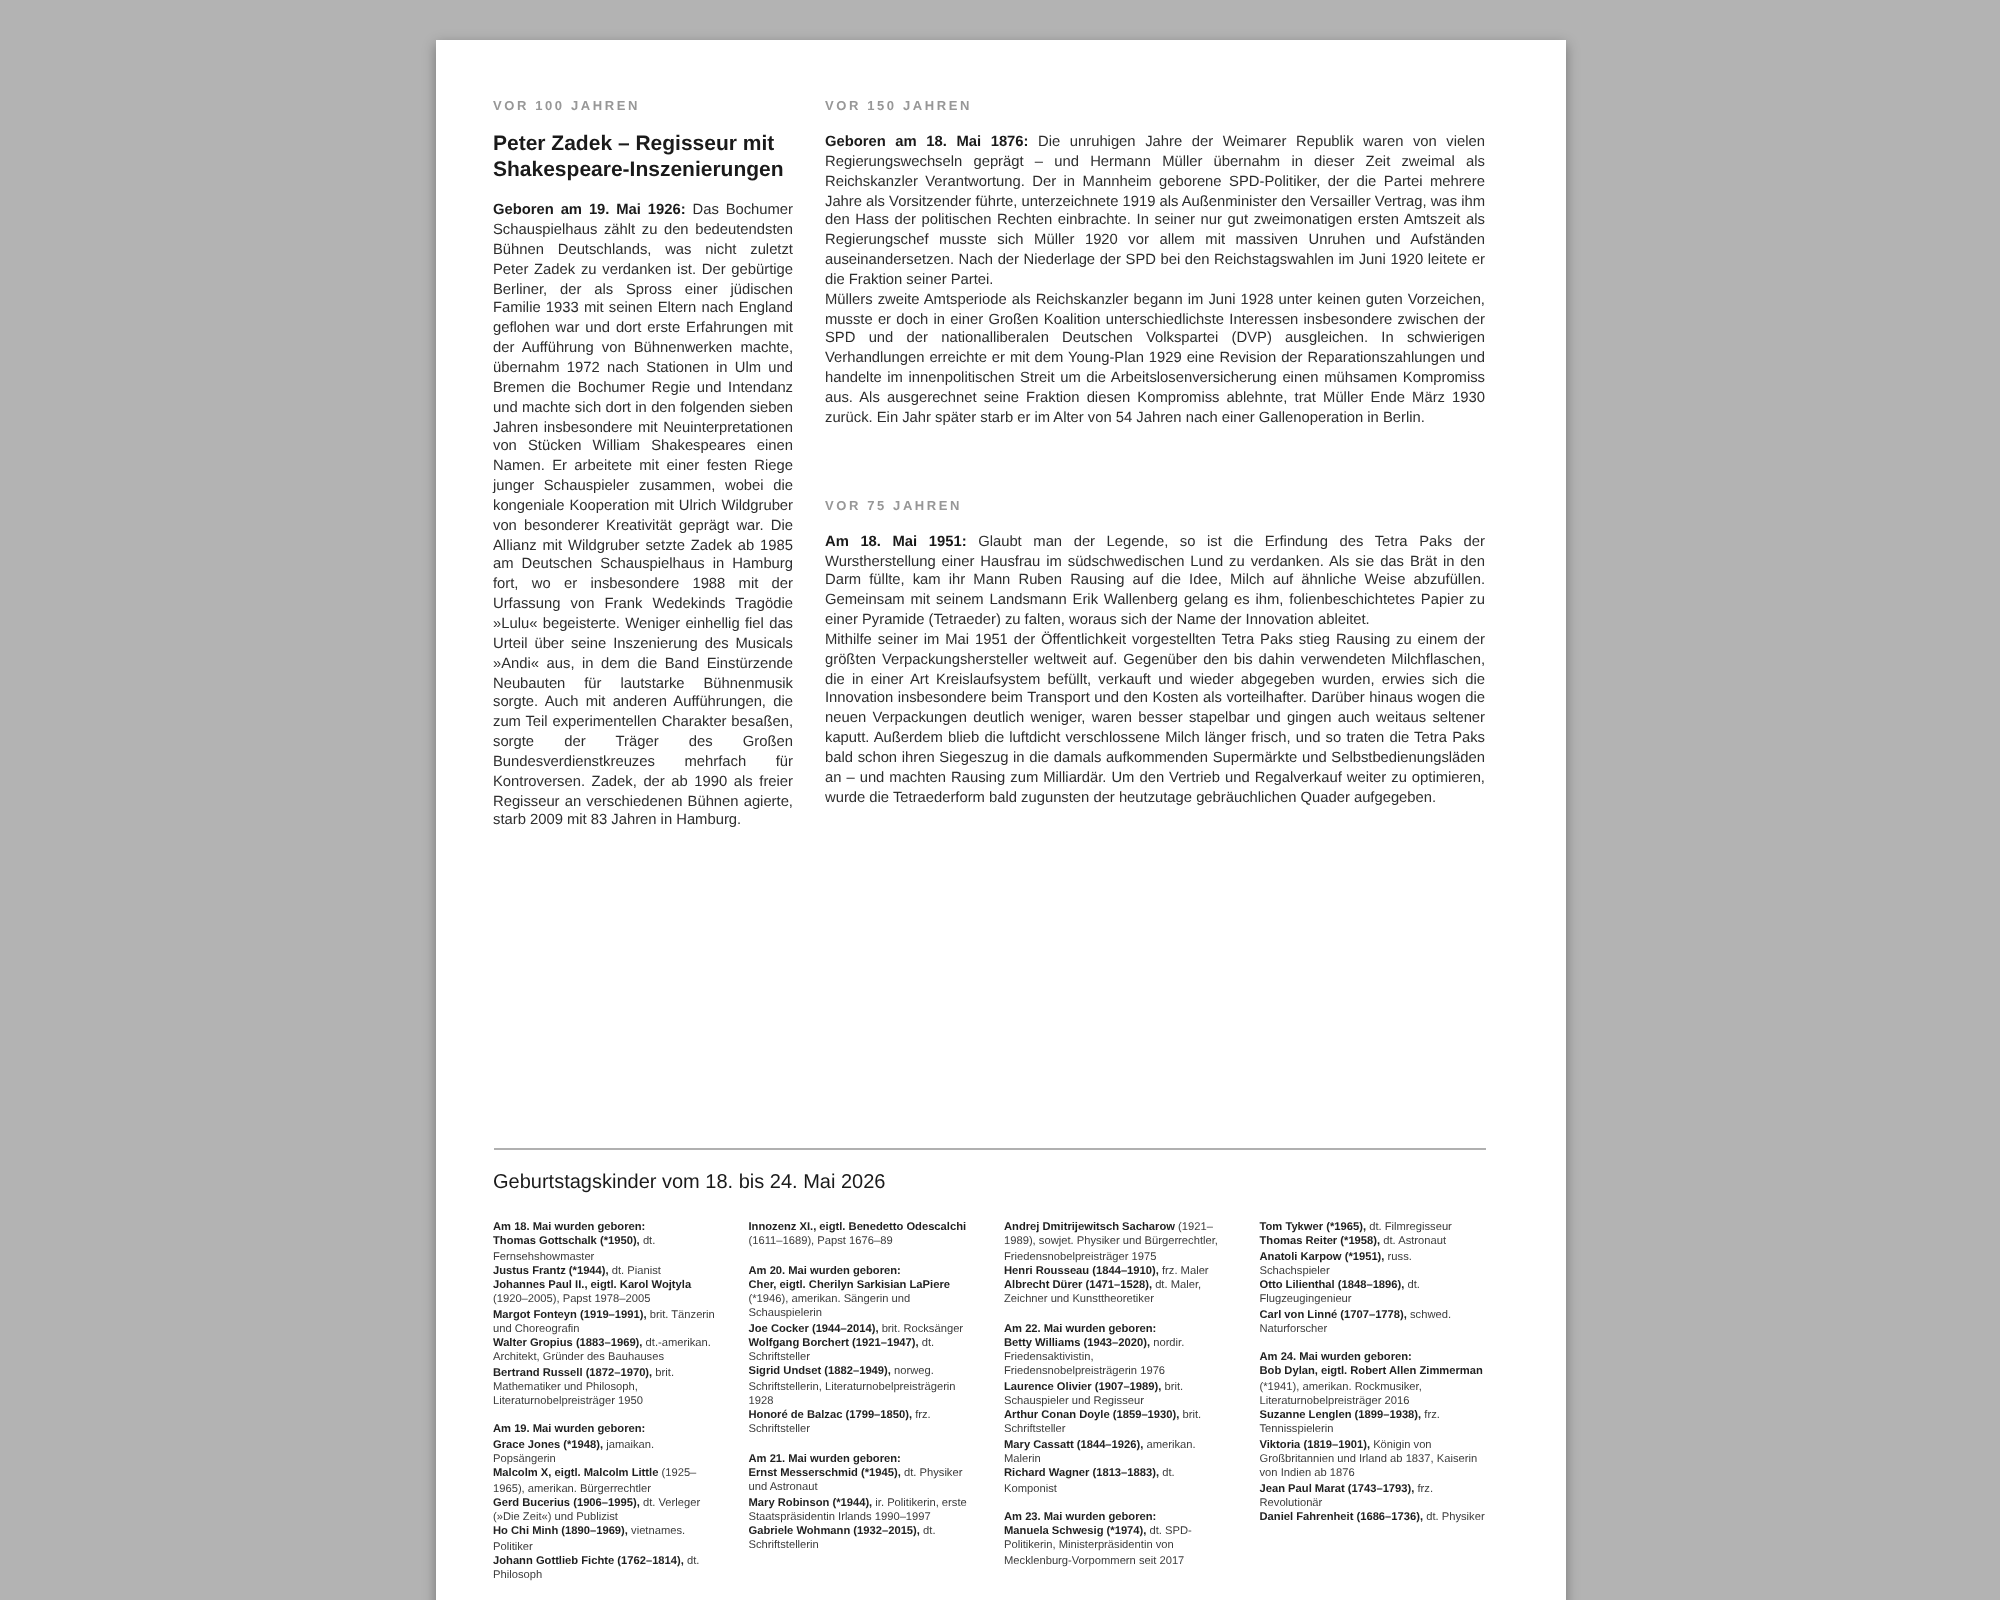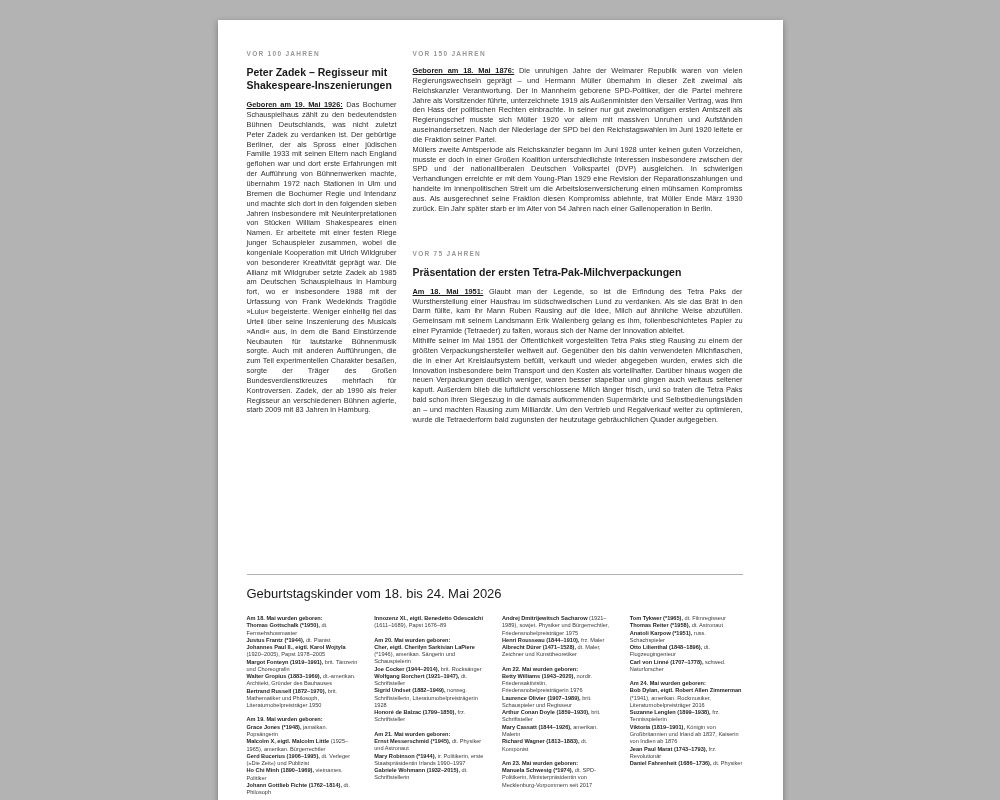--- a/index.html
+++ b/index.html
@@ -48,29 +48,29 @@
     margin: 0 0 8px 0;
   }
   .body {
     font-size: 7.4px;
     line-height: 1.33;
     color: #2e2e2e;
     text-align: justify;
     hyphens: auto;
     margin: 0;
   }
-  .lead { font-weight: 700; color: #1a1a1a; text-decoration: underline; }
+  .lead { font-weight: 700; color: #1a1a1a; }
   .article + .article { margin-top: 36px; }
   .rule {
     border: none;
     border-top: 1px solid #b0b0b0;
     margin: 16px 0 0 0;
   }
   .bheading {
-    font-size: 13px;
+    font-size: 10px;
     font-weight: 400;
     color: #1a1a1a;
     margin: 11px 0 14px 0;
   }
   .bcols {
     display: grid;
     grid-template-columns: repeat(4, 1fr);
     column-gap: 15px;
   }
   .bcol {
@@ -104,21 +104,20 @@
 
       <div class="col-wide">
         <article class="article">
           <div class="kicker">VOR 150 JAHREN</div>
           <p class="body"><span class="lead">Geboren am 18. Mai 1876:</span><span> Die unruhigen Jahre der Weimarer Republik waren von vielen Regierungswechseln geprägt – und Hermann Müller übernahm in dieser Zeit zweimal als Reichskanzler Verantwortung. Der in Mannheim geborene SPD-Politiker, der die Partei mehrere Jahre als Vorsitzender führte, unterzeichnete 1919 als Außenminister den Versailler Vertrag, was ihm den Hass der politischen Rechten einbrachte. In seiner nur gut zweimonatigen ersten Amtszeit als Regierungschef musste sich Müller 1920 vor allem mit massiven Unruhen und Aufständen auseinandersetzen. Nach der Niederlage der SPD bei den Reichstagswahlen im Juni 1920 leitete er die Fraktion seiner Partei.</span></p>
           <p class="body"><span>Müllers zweite Amtsperiode als Reichskanzler begann im Juni 1928 unter keinen guten Vorzeichen, musste er doch in einer Großen Koalition unterschiedlichste Interessen insbesondere zwischen der SPD und der nationalliberalen Deutschen Volkspartei (DVP) ausgleichen. In schwierigen Verhandlungen erreichte er mit dem Young-Plan 1929 eine Revision der Reparationszahlungen und handelte im innenpolitischen Streit um die Arbeitslosenversicherung einen mühsamen Kompromiss aus. Als ausgerechnet seine Fraktion diesen Kompromiss ablehnte, trat Müller Ende März 1930 zurück. Ein Jahr später starb er im Alter von 54 Jahren nach einer Gallenoperation in Berlin.</span></p>
         </article>
 
         <article class="article">
           <div class="kicker">VOR 75 JAHREN</div>
-          <h1 class="title">Präsentation der ersten Tetra-Pak-Milchverpackungen</h1>
           <p class="body"><span class="lead">Am 18. Mai 1951:</span><span> Glaubt man der Legende, so ist die Erfindung des Tetra Paks der Wurstherstellung einer Hausfrau im südschwedischen Lund zu verdanken. Als sie das Brät in den Darm füllte, kam ihr Mann Ruben Rausing auf die Idee, Milch auf ähnliche Weise abzufüllen. Gemeinsam mit seinem Landsmann Erik Wallenberg gelang es ihm, folienbeschichtetes Papier zu einer Pyramide (Tetraeder) zu falten, woraus sich der Name der Innovation ableitet.</span></p>
           <p class="body"><span>Mithilfe seiner im Mai 1951 der Öffentlichkeit vorgestellten Tetra Paks stieg Rausing zu einem der größten Verpackungshersteller weltweit auf. Gegenüber den bis dahin verwendeten Milchflaschen, die in einer Art Kreislaufsystem befüllt, verkauft und wieder abgegeben wurden, erwies sich die Innovation insbesondere beim Transport und den Kosten als vorteilhafter. Darüber hinaus wogen die neuen Verpackungen deutlich weniger, waren besser stapelbar und gingen auch weitaus seltener kaputt. Außerdem blieb die luftdicht verschlossene Milch länger frisch, und so traten die Tetra Paks bald schon ihren Siegeszug in die damals aufkommenden Supermärkte und Selbstbedienungsläden an – und machten Rausing zum Milliardär. Um den Vertrieb und Regalverkauf weiter zu optimieren, wurde die Tetraederform bald zugunsten der heutzutage gebräuchlichen Quader aufgegeben.</span></p>
         </article>
       </div>
 
     </section>
 
     <hr class="rule">
 
     <h2 class="bheading">Geburtstagskinder vom 18. bis 24. Mai 2026</h2>

